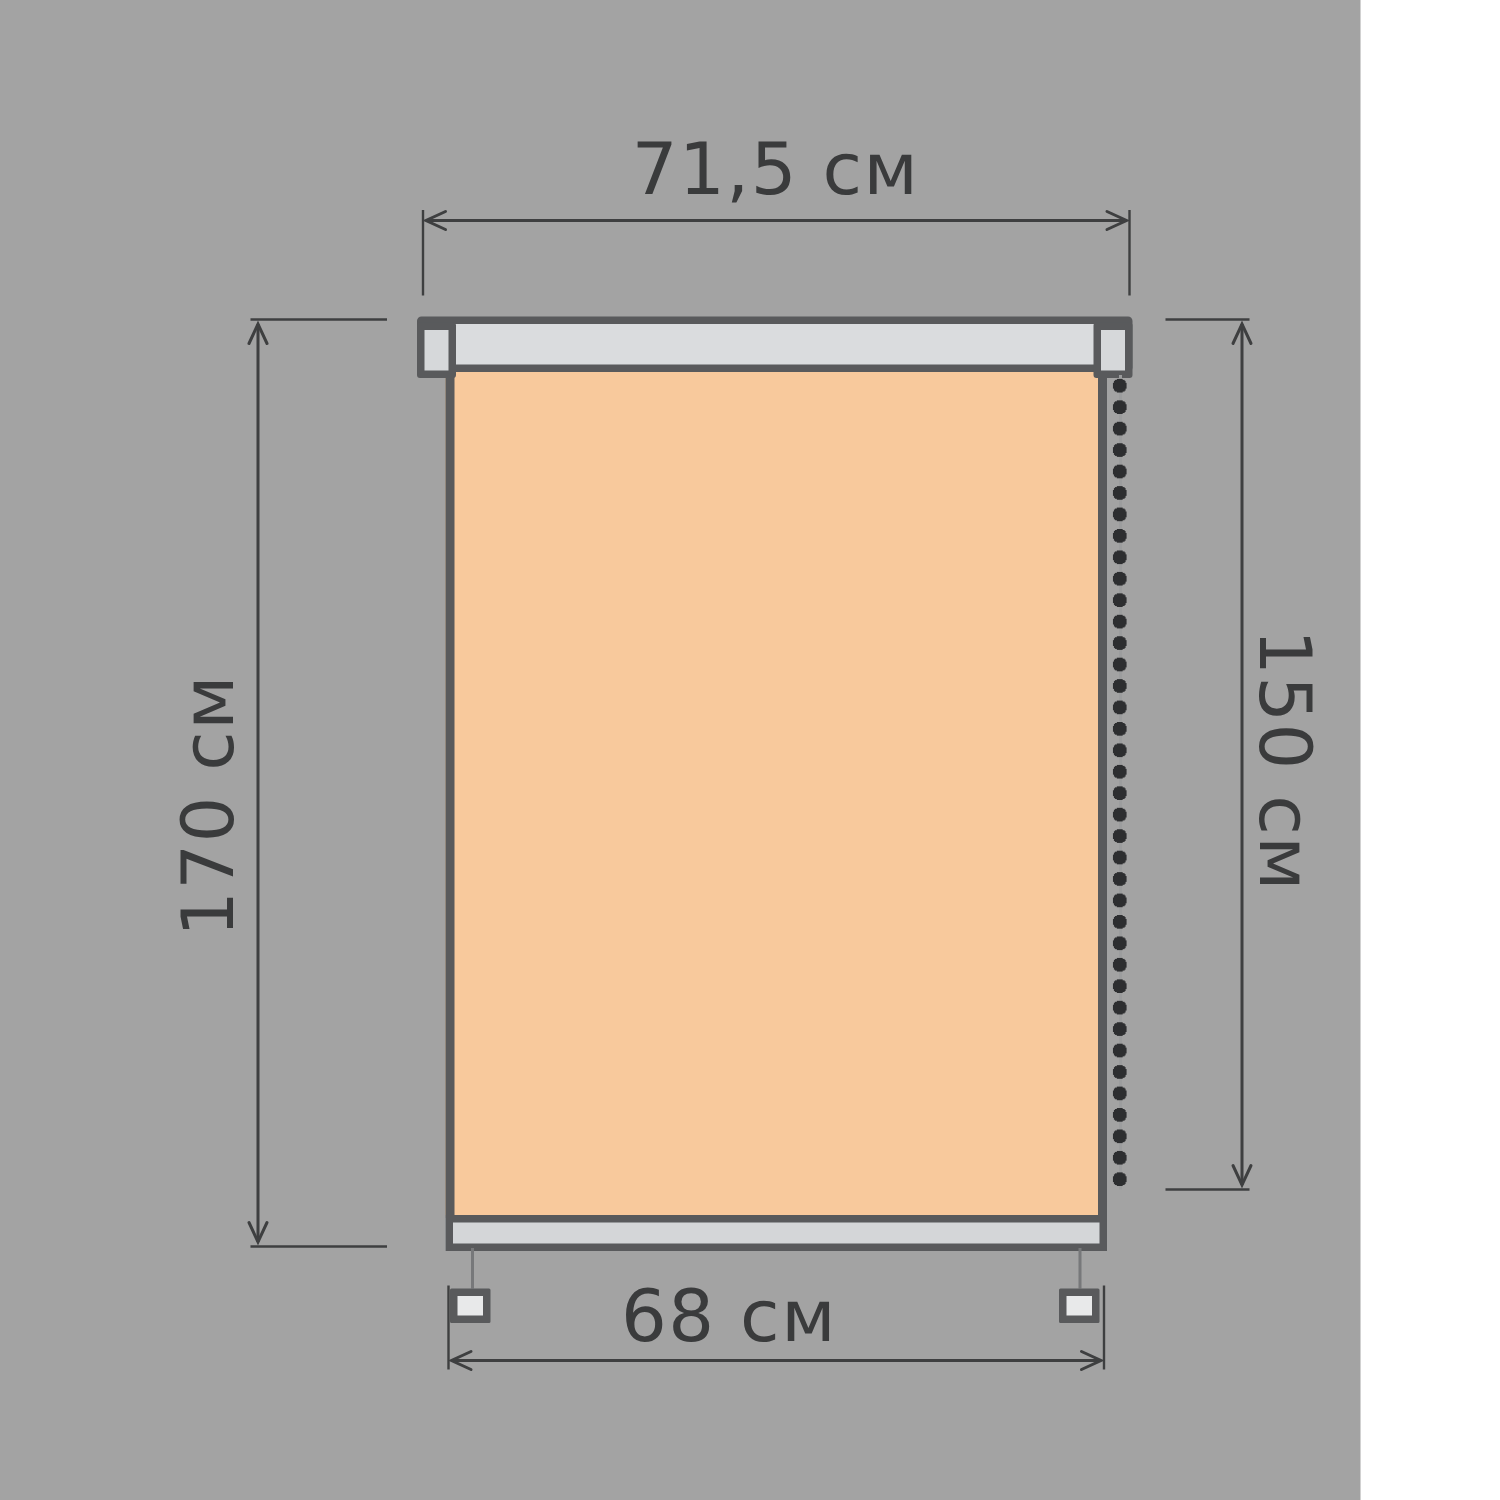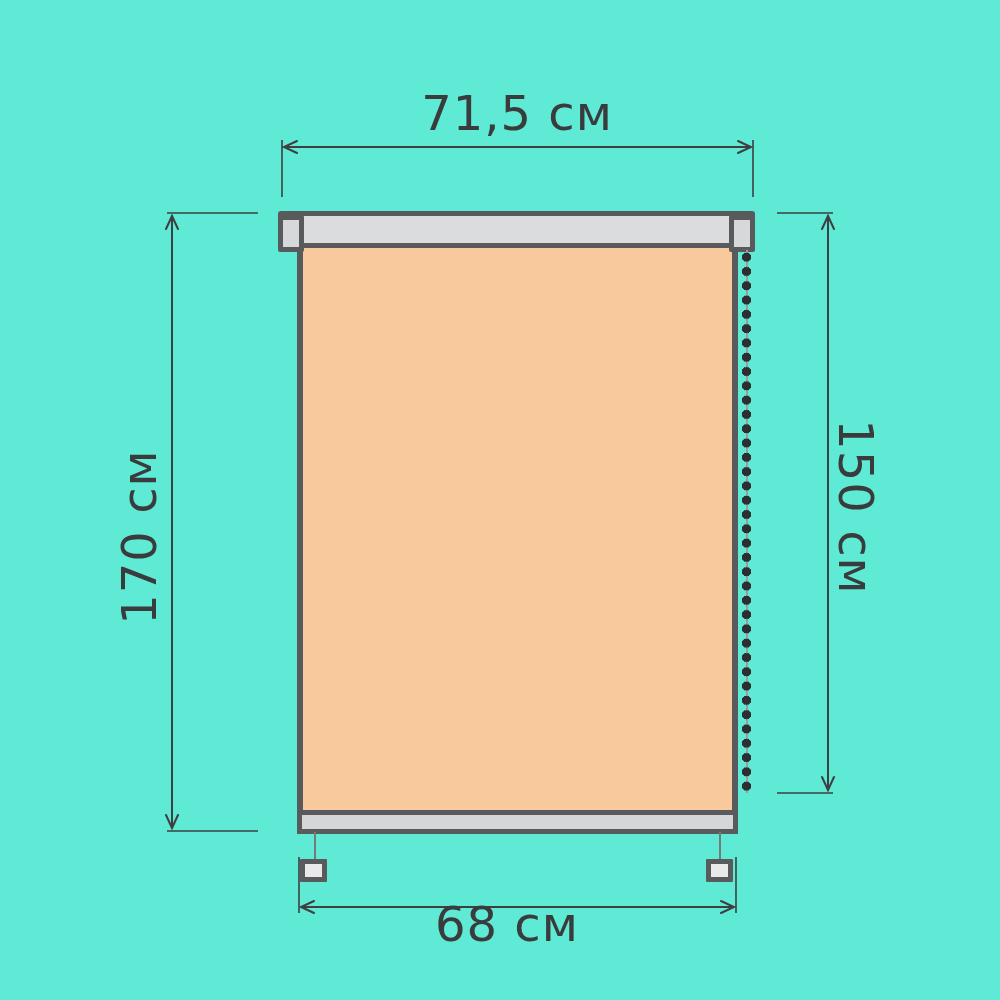--- a/index.html
+++ b/index.html
@@ -1,17 +1,17 @@
 <!DOCTYPE html>
 <html><head>
 <meta charset="utf-8">
 <style>
   html,body { margin:0; padding:0; background:#ffffff; }
   .canvas {
-    position:relative; width:1000px; height:1000px; background:#5eead4;
+    position:relative; width:907px; height:1000px; background:#a3a3a3;
     overflow:hidden; font-family:"DejaVu Sans", sans-serif;
   }
   .abs { position:absolute; box-sizing:border-box; }
 
   
   .fabric {
     left:297px; top:246px; width:441px; height:566px;
     border-left:6px solid #595a5c; border-right:6px solid #595a5c;
     background:#f8c99c;
   }
@@ -54,21 +54,21 @@
   .extline  { stroke-width:1.6px; }
   .arrow    { stroke-width:2px; stroke-linecap:round; stroke-linejoin:miter; }
 
   
   .dim-label {
     position:absolute; white-space:nowrap;
     font-size:48px; color:#3a3b3c; letter-spacing:1px;
     transform:translate(-50%,-50%);
   }
   .label-top    { left:517px; top:113px; }
-  .label-bottom { left:507px; top:878px;margin-top:46px; }
+  .label-bottom { left:486px; top:878px; }
   .label-left   { left:139px; top:537px; transform:translate(-50%,-50%) rotate(-90deg); }
   .label-right  { left:856px; top:507px; transform:translate(-50%,-50%) rotate(90deg); }
 </style>
 </head>
 <body>
 
 <div class="canvas">
 
   <div class="abs fabric"></div>
   <div class="abs rail"></div>

